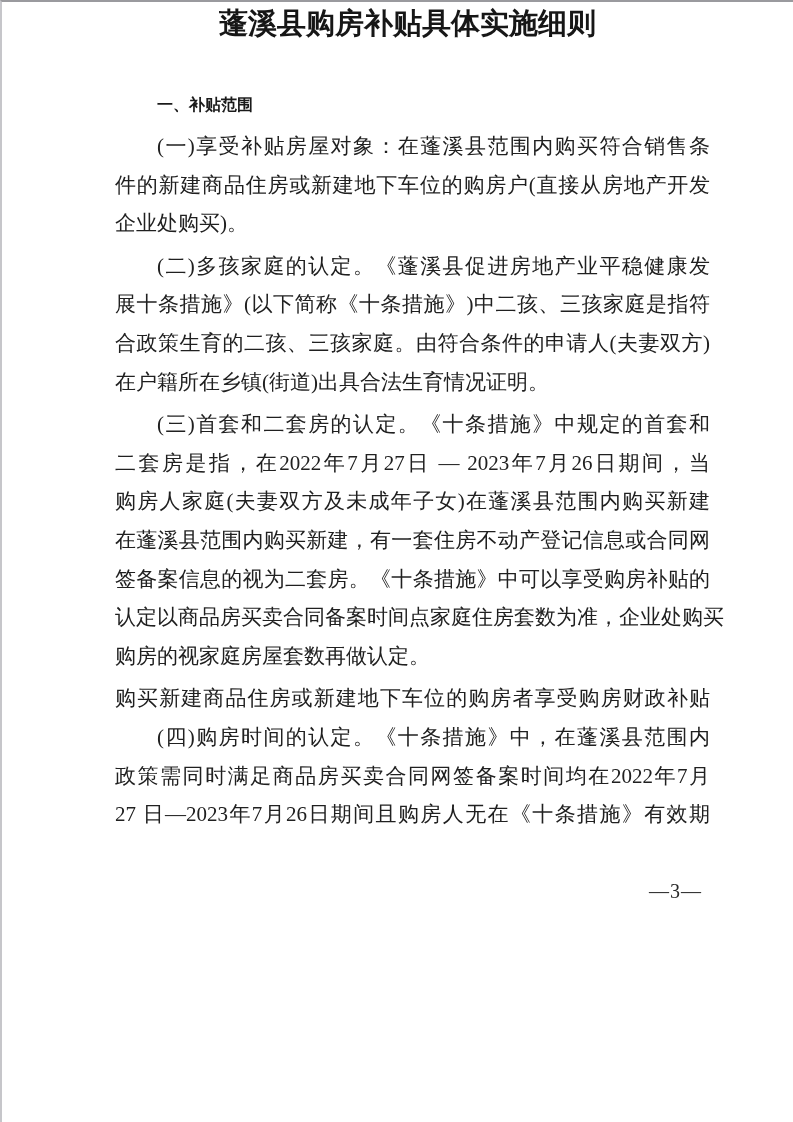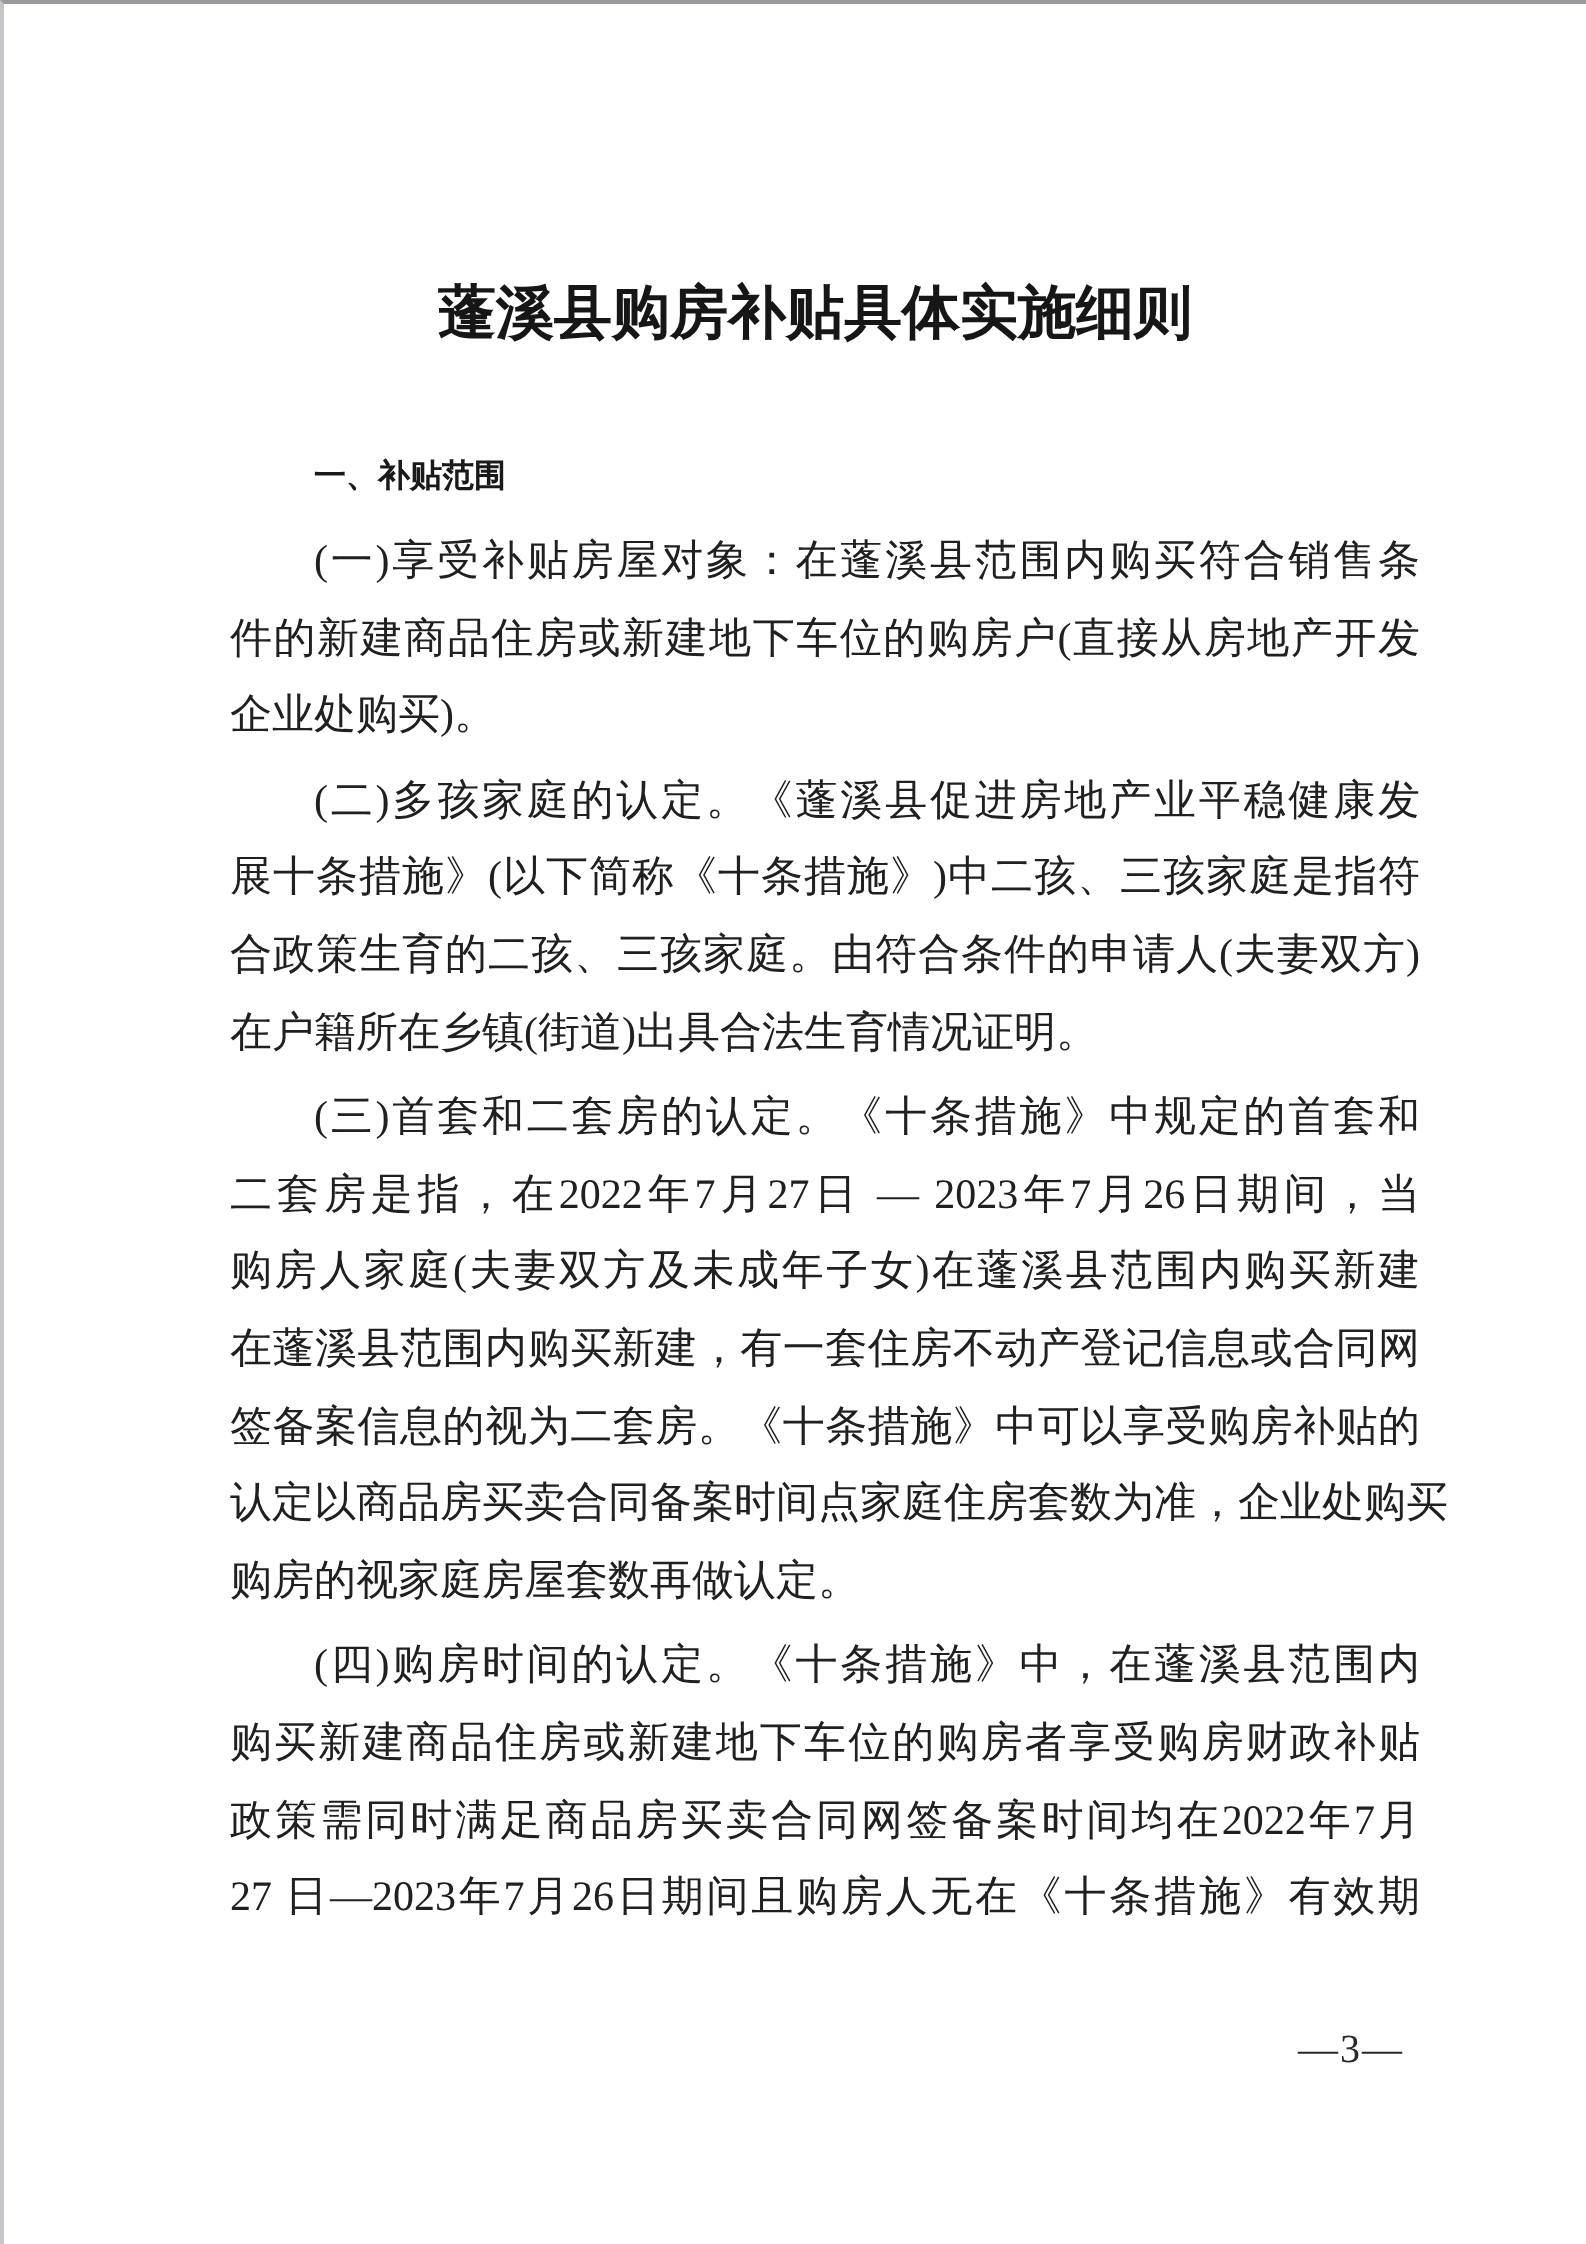--- a/index.html
+++ b/index.html
@@ -14,21 +14,20 @@
     color: #1e1e1e;
     overflow: hidden;
   }
   .page {
     position: relative;
     width: 605px;
     margin-left: 103px;
   }
   .doc-title {
     margin: 0;
-    padding-top: 134px;
     font-size: 29px;
     line-height: 42px;
     font-weight: bold;
     text-align: center;
     color: #161616;
     letter-spacing: 0px;
     font-family: "Liberation Serif", "DejaVu Serif", serif;
   }
   .section-heading {
     margin: 42px 0 0 0;
@@ -89,21 +88,21 @@
     <div class="line first">(三)首套和二套房的认定。《十条措施》中规定的首套和</div>
     <div class="line">二套房是指，在2022年7月27日 — 2023年7月26日期间，当</div>
     <div class="line">购房人家庭(夫妻双方及未成年子女)在蓬溪县范围内购买新建</div>
     <div class="line">在蓬溪县范围内购买新建，有一套住房不动产登记信息或合同网</div>
     <div class="line">签备案信息的视为二套房。《十条措施》中可以享受购房补贴的</div>
     <div class="line">认定以商品房买卖合同备案时间点家庭住房套数为准，企业处购买</div>
     <div class="line end">购房的视家庭房屋套数再做认定。</div>
   </div>
 
   <div class="paragraph">
+    <div class="line">购买新建商品住房或新建地下车位的购房者享受购房财政补贴</div>
     <div class="line first">(四)购房时间的认定。《十条措施》中，在蓬溪县范围内</div>
-    <div class="line">购买新建商品住房或新建地下车位的购房者享受购房财政补贴</div>
     <div class="line">政策需同时满足商品房买卖合同网签备案时间均在2022年7月</div>
     <div class="line">27 日—2023年7月26日期间且购房人无在《十条措施》有效期</div>
   </div>
 
   <div class="page-footer">—3—</div>
 
 </div>
 
 </body></html>

